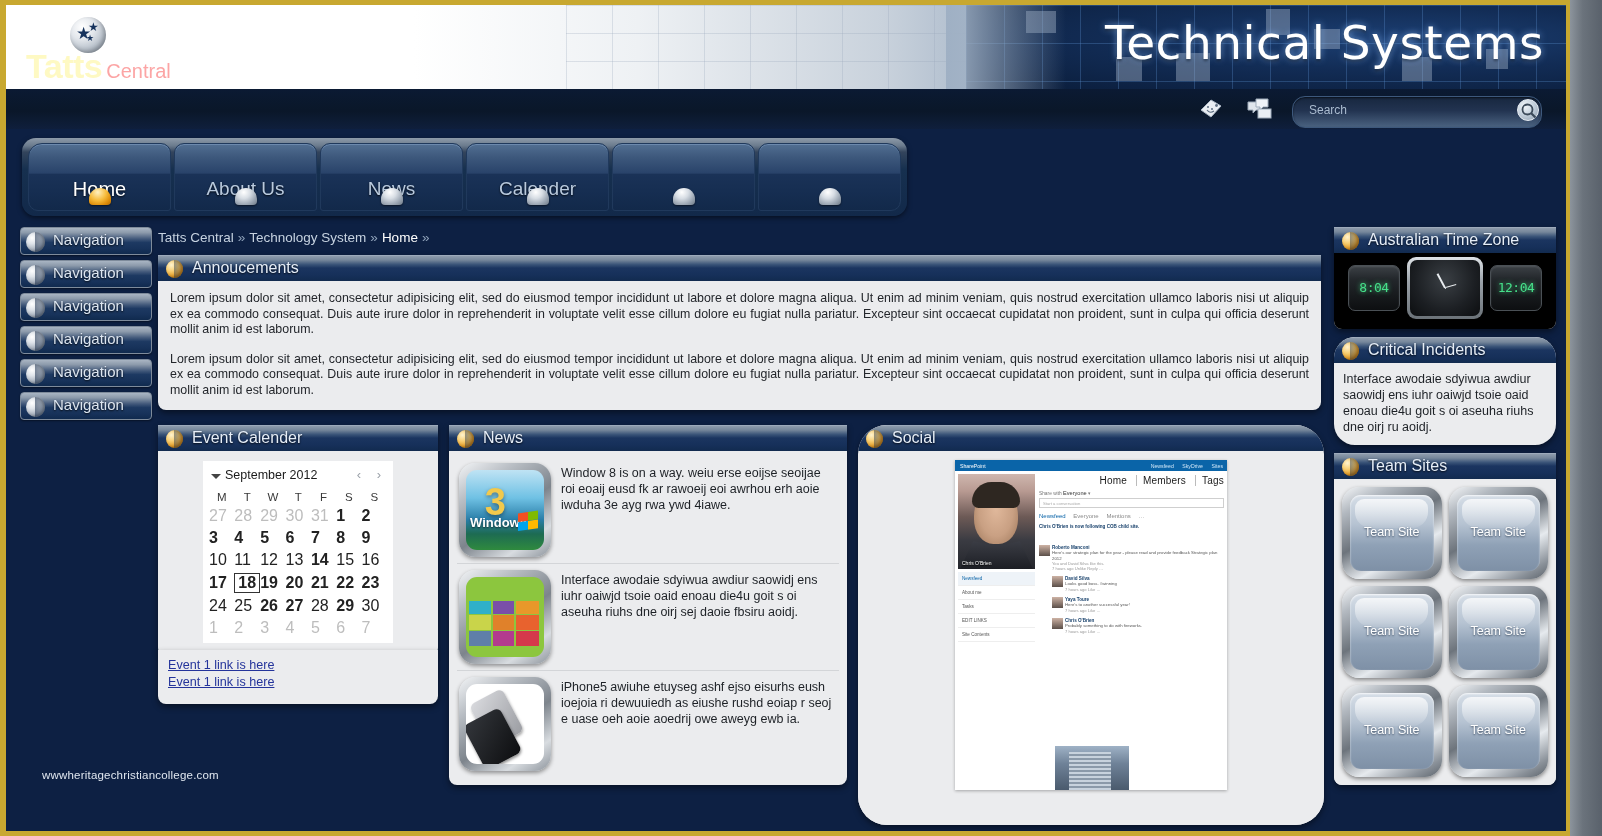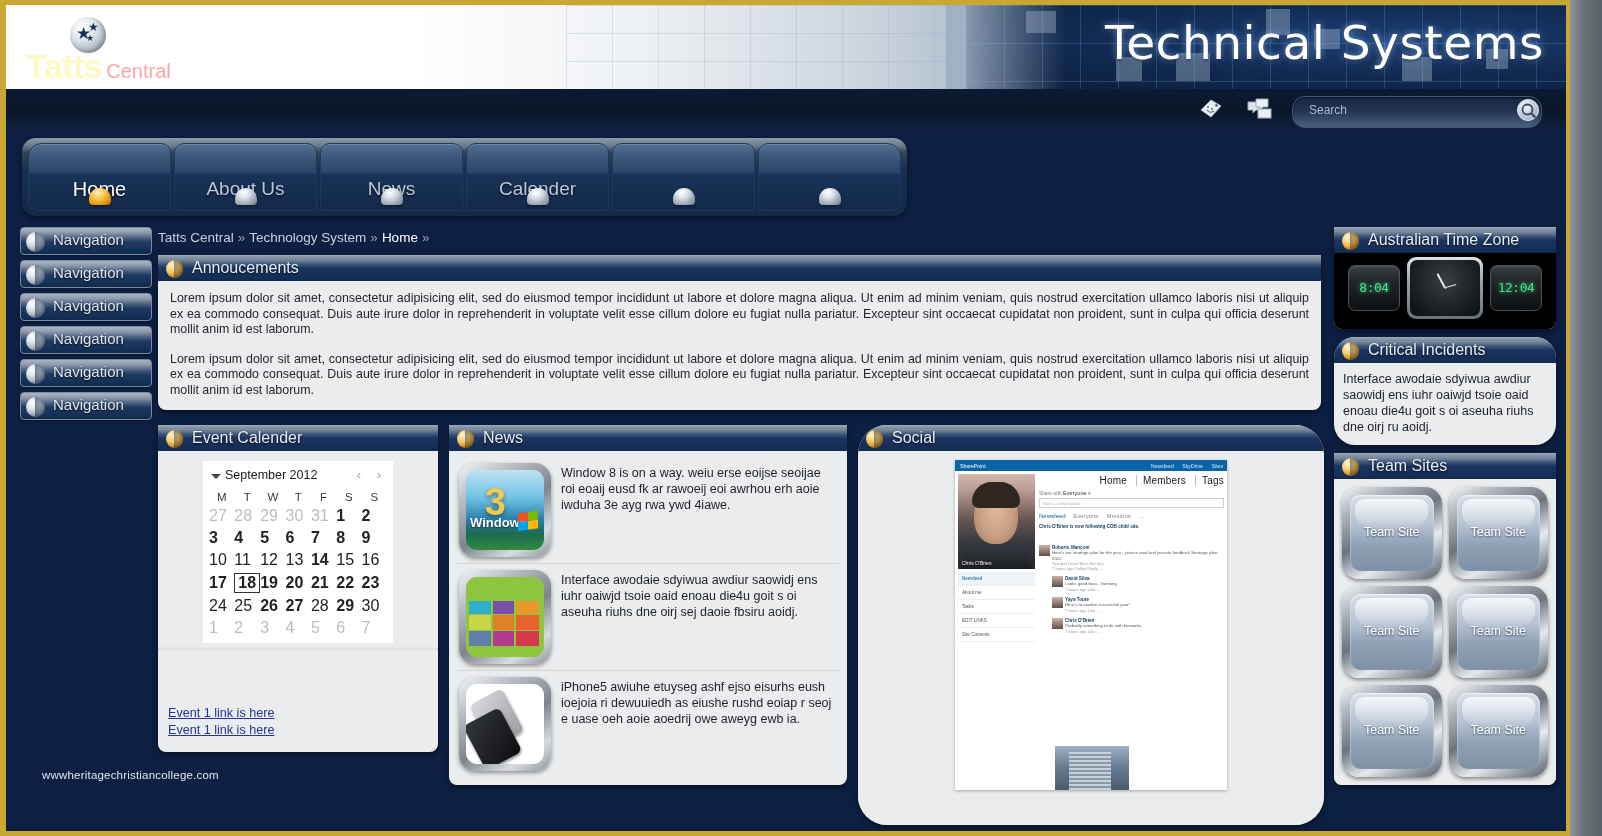--- a/index.html
+++ b/index.html
@@ -259,21 +259,21 @@
     font-size:16px; color:#222; padding:2px 0; text-align:left; cursor:pointer;
   }
   table#cal td.other { color:#bdbdbd; }
   table#cal td.bold { font-weight:bold; }
   table#cal td.today span {
     display:inline-block; border:1px solid #333; padding:0 3px; font-weight:bold;
   }
 
   
   #today { position:absolute; left:152px; top:645px; width:280px; }
-  #today .panel-body { padding:8px 10px 12px 10px;margin-top:48px; }
+  #today .panel-body { padding:8px 10px 12px 10px; }
   #today a {
     display:block; font-size:12.6px; color:#24349b; text-decoration:underline;
     margin-bottom:3px;
   }
 
   
   #news { position:absolute; left:443px; top:420px; width:398px; }
   #news .panel-body { padding:6px 8px 8px 8px; }
   .news-item { display:flex; gap:10px; padding:6px 2px; border-bottom:1px solid #d3d5d8; }
   .news-item:last-child { border-bottom:0; }

